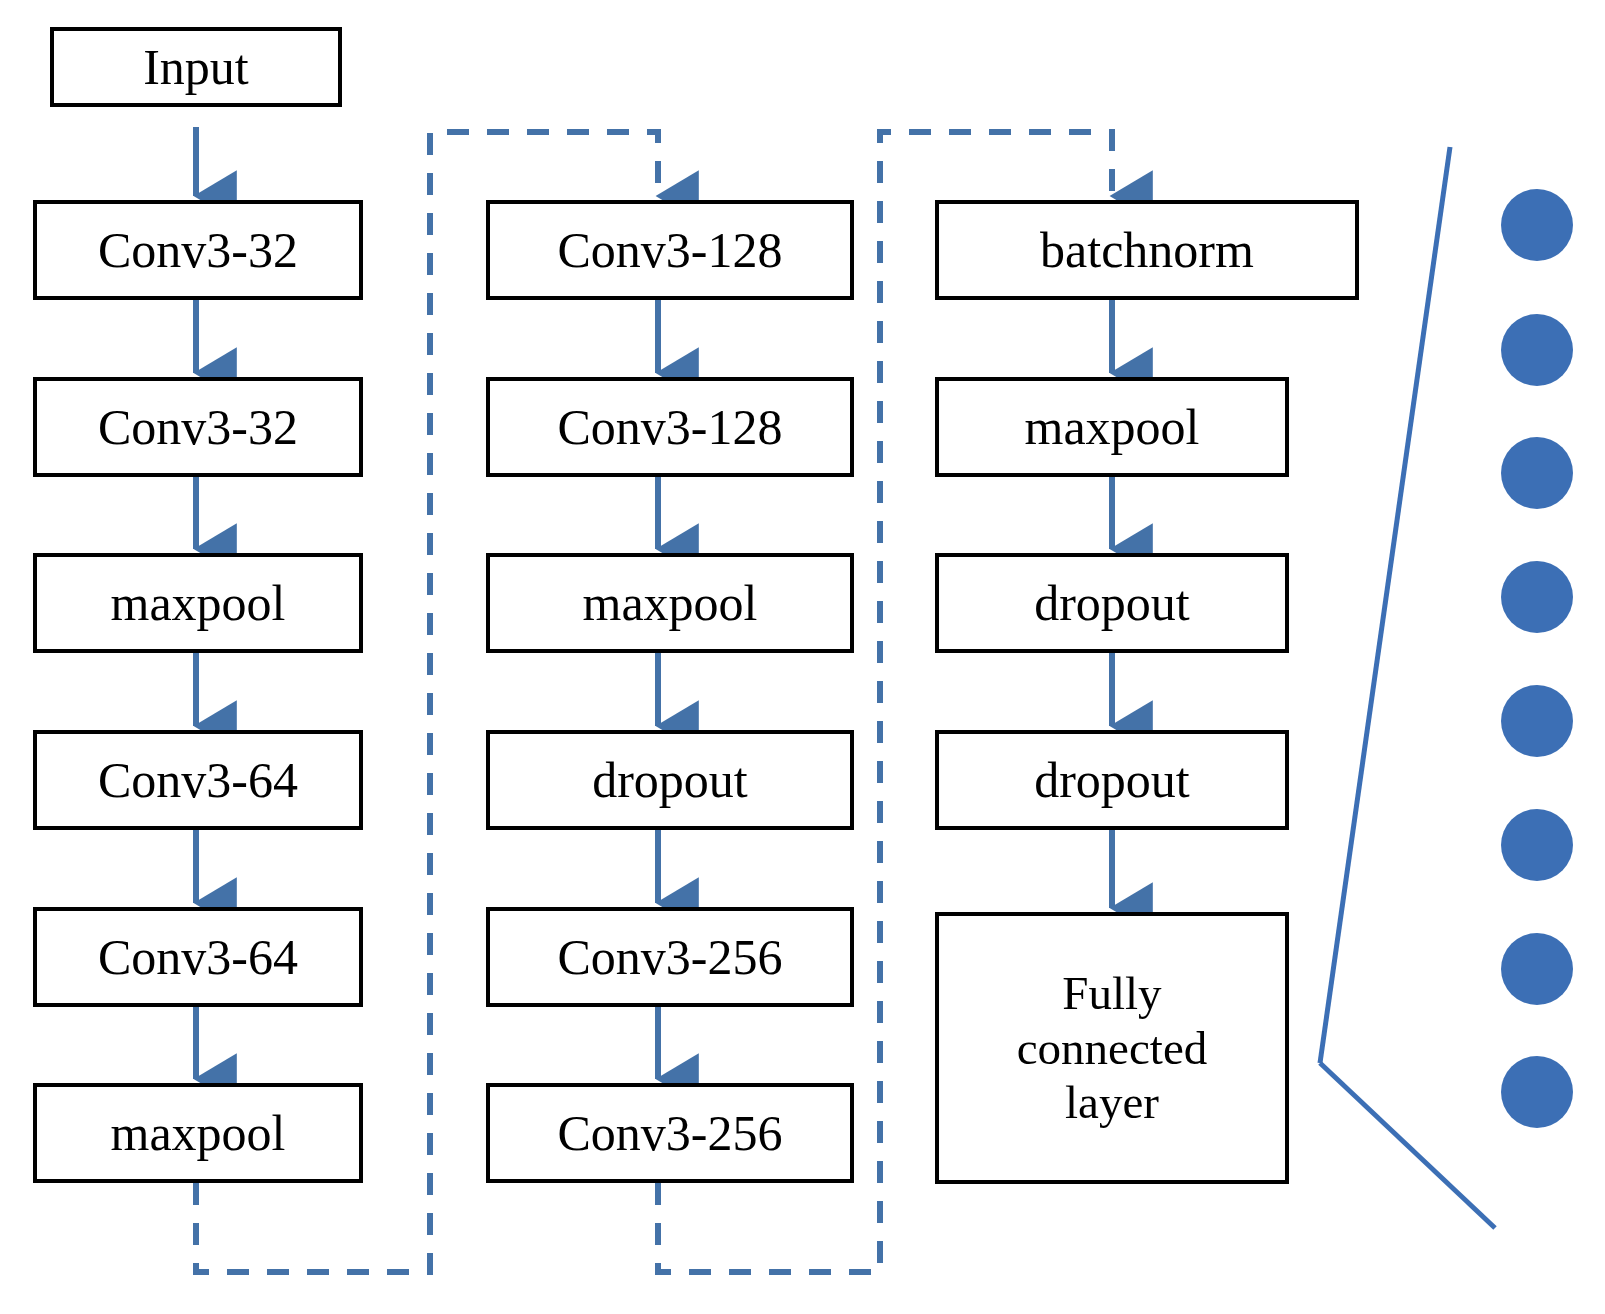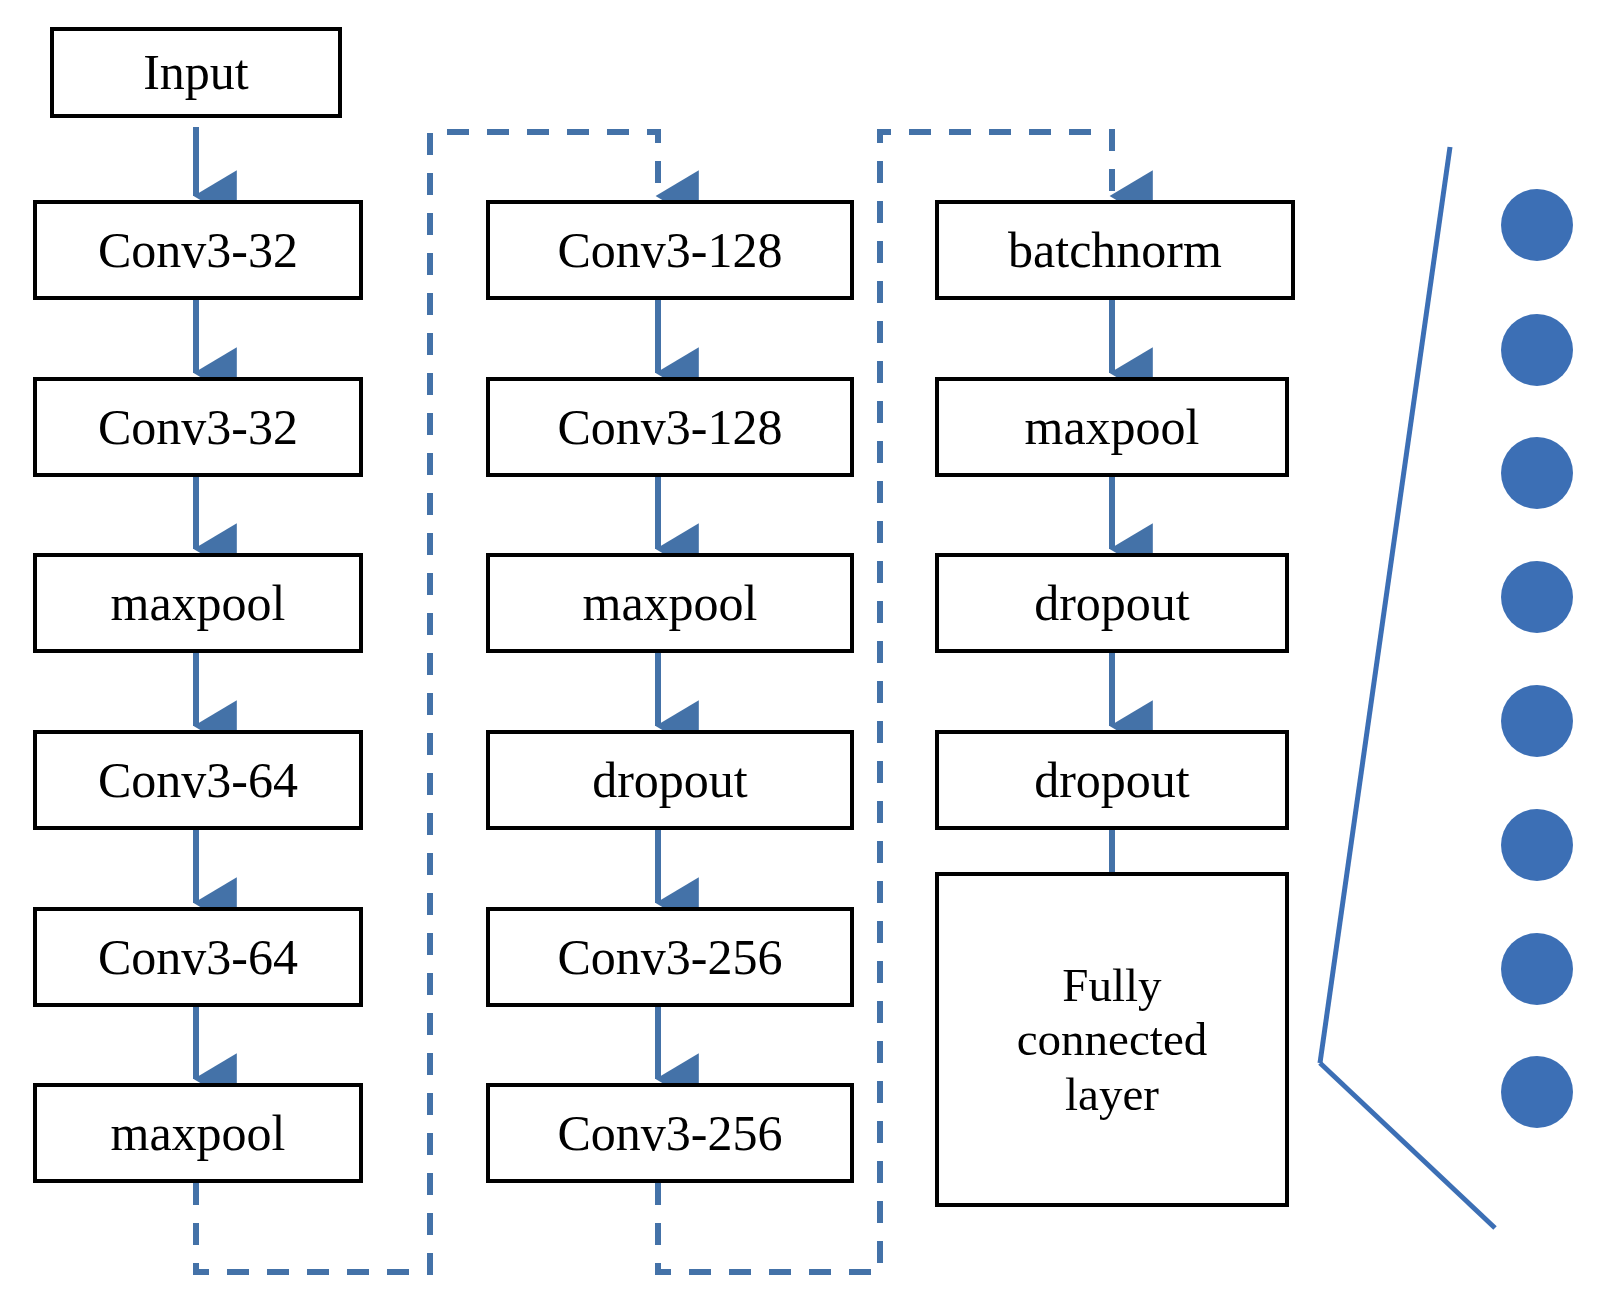--- a/index.html
+++ b/index.html
@@ -89,38 +89,38 @@
         <polyline points="196,1183 196,1272 430,1272 430,132 658,132 658,196" fill="none" stroke="#4472A8" stroke-width="6" stroke-dasharray="22 18" marker-end="url(#arrowhead-dashed)"></polyline>
         <polyline points="658,1183 658,1272 880,1272 880,132 1112,132 1112,196" fill="none" stroke="#4472A8" stroke-width="6" stroke-dasharray="22 18" marker-end="url(#arrowhead-dashed)"></polyline>
       </g>
     <g id="edge-group">
         <line x1="1320" y1="1063" x2="1450" y2="147" stroke="#3C6FB5" stroke-width="5"></line>
         <line x1="1320" y1="1063" x2="1495" y2="1228" stroke="#3C6FB5" stroke-width="5"></line>
       </g>
   </svg>
 
   <div id="boxes-group">
-      <div class="node-box" style="left: 50px; top: 27px; width: 292px; height: 91px; border-color: rgb(0, 0, 0); background: rgb(255, 255, 255);">Input</div>
+      <div class="node-box" style="left: 50px; top: 27px; width: 292px; height: 80px; border-color: rgb(0, 0, 0); background: rgb(255, 255, 255);">Input</div>
       <div class="node-box" style="left: 33px; top: 200px; width: 330px; height: 100px; border-color: rgb(0, 0, 0); background: rgb(255, 255, 255);">Conv3-32</div>
       <div class="node-box" style="left: 33px; top: 377px; width: 330px; height: 100px; border-color: rgb(0, 0, 0); background: rgb(255, 255, 255);">Conv3-32</div>
       <div class="node-box" style="left: 33px; top: 553px; width: 330px; height: 100px; border-color: rgb(0, 0, 0); background: rgb(255, 255, 255);">maxpool</div>
       <div class="node-box" style="left: 33px; top: 730px; width: 330px; height: 100px; border-color: rgb(0, 0, 0); background: rgb(255, 255, 255);">Conv3-64</div>
       <div class="node-box" style="left: 33px; top: 907px; width: 330px; height: 100px; border-color: rgb(0, 0, 0); background: rgb(255, 255, 255);">Conv3-64</div>
       <div class="node-box" style="left: 33px; top: 1083px; width: 330px; height: 100px; border-color: rgb(0, 0, 0); background: rgb(255, 255, 255);">maxpool</div>
       <div class="node-box" style="left: 486px; top: 200px; width: 368px; height: 100px; border-color: rgb(0, 0, 0); background: rgb(255, 255, 255);">Conv3-128</div>
       <div class="node-box" style="left: 486px; top: 377px; width: 368px; height: 100px; border-color: rgb(0, 0, 0); background: rgb(255, 255, 255);">Conv3-128</div>
       <div class="node-box" style="left: 486px; top: 553px; width: 368px; height: 100px; border-color: rgb(0, 0, 0); background: rgb(255, 255, 255);">maxpool</div>
       <div class="node-box" style="left: 486px; top: 730px; width: 368px; height: 100px; border-color: rgb(0, 0, 0); background: rgb(255, 255, 255);">dropout</div>
       <div class="node-box" style="left: 486px; top: 907px; width: 368px; height: 100px; border-color: rgb(0, 0, 0); background: rgb(255, 255, 255);">Conv3-256</div>
       <div class="node-box" style="left: 486px; top: 1083px; width: 368px; height: 100px; border-color: rgb(0, 0, 0); background: rgb(255, 255, 255);">Conv3-256</div>
-      <div class="node-box" style="left: 935px; top: 200px; width: 360px; height: 100px; border-color: rgb(0, 0, 0); background: rgb(255, 255, 255);">batchnorm</div>
+      <div class="node-box" style="left: 935px; top: 200px; width: 424px; height: 100px; border-color: rgb(0, 0, 0); background: rgb(255, 255, 255);">batchnorm</div>
       <div class="node-box" style="left: 935px; top: 377px; width: 354px; height: 100px; border-color: rgb(0, 0, 0); background: rgb(255, 255, 255);">maxpool</div>
       <div class="node-box" style="left: 935px; top: 553px; width: 354px; height: 100px; border-color: rgb(0, 0, 0); background: rgb(255, 255, 255);">dropout</div>
       <div class="node-box" style="left: 935px; top: 730px; width: 354px; height: 100px; border-color: rgb(0, 0, 0); background: rgb(255, 255, 255);">dropout</div>
-      <div class="node-box multiline" style="left: 935px; top: 872px; width: 354px; height: 335px; border-color: rgb(0, 0, 0); background: rgb(255, 255, 255);">Fully
+      <div class="node-box multiline" style="left: 935px; top: 912px; width: 354px; height: 272px; border-color: rgb(0, 0, 0); background: rgb(255, 255, 255);">Fully
 connected
 layer</div>
     </div>
   <div id="neurons-group">
       <div class="neuron" style="left: 1501px; top: 189px; width: 72px; height: 72px; background: rgb(60, 111, 181);"></div>
       <div class="neuron" style="left: 1501px; top: 314px; width: 72px; height: 72px; background: rgb(60, 111, 181);"></div>
       <div class="neuron" style="left: 1501px; top: 437px; width: 72px; height: 72px; background: rgb(60, 111, 181);"></div>
       <div class="neuron" style="left: 1501px; top: 561px; width: 72px; height: 72px; background: rgb(60, 111, 181);"></div>
       <div class="neuron" style="left: 1501px; top: 685px; width: 72px; height: 72px; background: rgb(60, 111, 181);"></div>
       <div class="neuron" style="left: 1501px; top: 809px; width: 72px; height: 72px; background: rgb(60, 111, 181);"></div>

